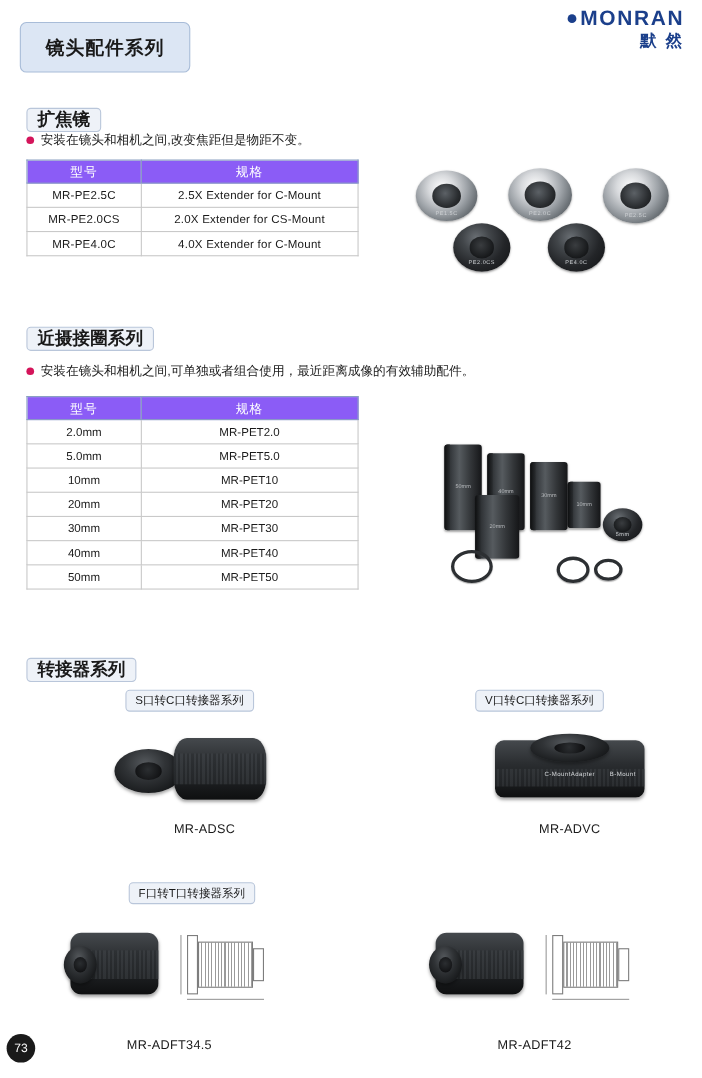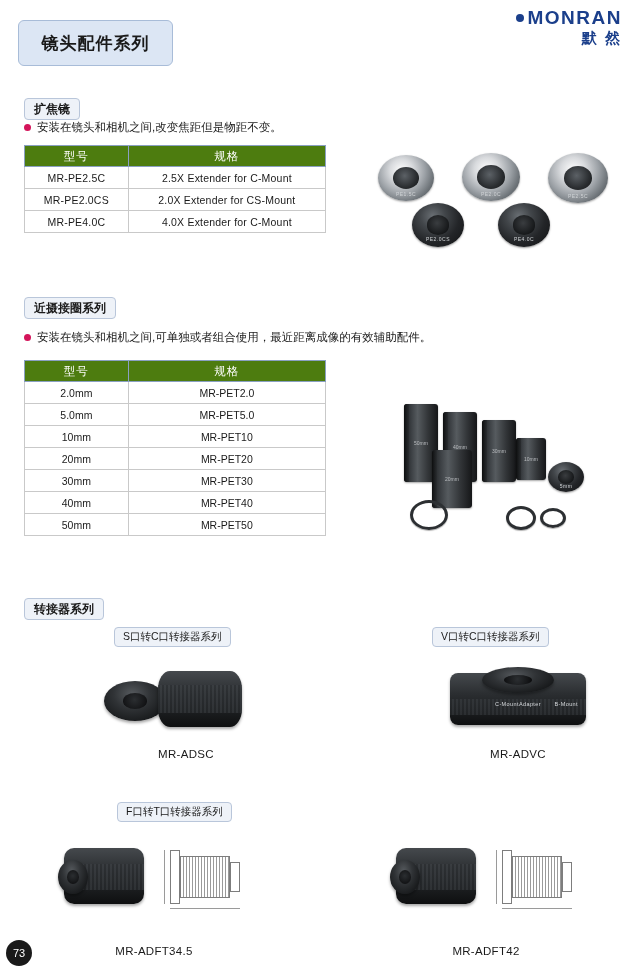--- a/index.html
+++ b/index.html
@@ -68,21 +68,21 @@
   
   .chip {
     position: absolute;
     background: #eef2f8;
     border: 1px solid #b9c6da;
     border-radius: 4px;
     height: 22px;
     padding: 0 9px;
     display: flex;
     align-items: center;
-    font-size: 12px;
+    font-size: 16px;
     font-weight: bold;
     color: #1a1a1a;
   }
 
   
   .note {
     position: absolute;
     font-size: 11.5px;
     color: #1a1a1a;
     display: flex;
@@ -96,21 +96,21 @@
     flex: 0 0 auto;
   }
 
   
   table.spec {
     position: absolute;
     border-collapse: collapse;
     font-size: 11px;
   }
   table.spec th {
-    background: #4d7c0f;
+    background: #8b5cf6;
     color: #ffffff;
     font-weight: normal;
     font-size: 11.5px;
     height: 21px;
     border: 1px solid #8aa0c2;
     text-align: center;
     letter-spacing: 1px;
   }
   table.spec td {
     height: 22px;

